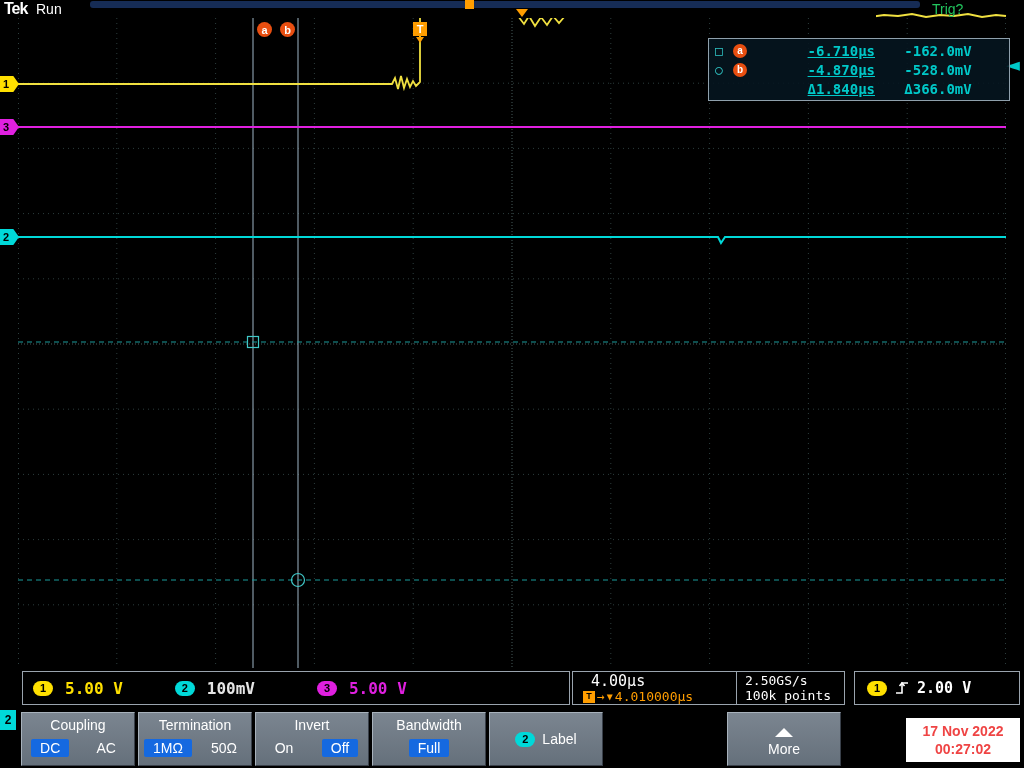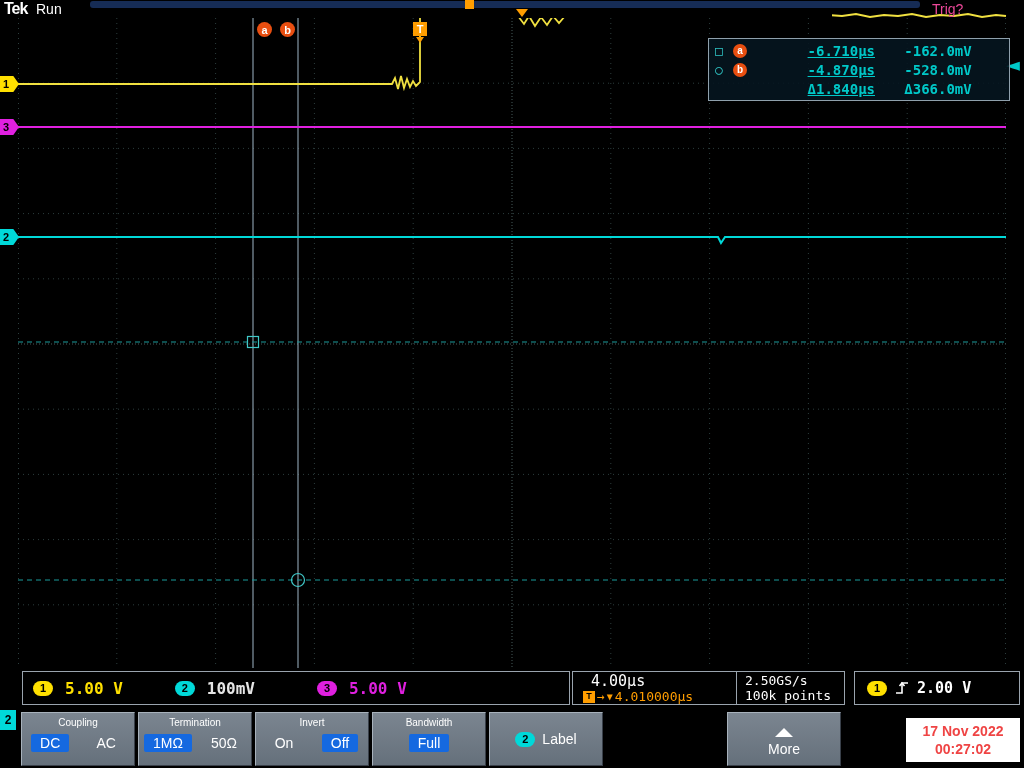--- a/index.html
+++ b/index.html
@@ -1,24 +1,24 @@
 <!DOCTYPE html>
 <html><head>
 <meta charset="utf-8">
 <style>
   html,body{margin:0;padding:0;background:#000;}
   .stage{position:relative;width:1024px;height:768px;background:#000;overflow:hidden;
          font-family:"DejaVu Sans Mono", monospace;}
   
-  .topbar{position:absolute;left:0;top:0;width:832px;height:18px;background:#000;z-index:6;}
+  .topbar{position:absolute;left:0;top:0;width:832px;height:18px;background:#000;z-index:6;padding-left:44px;}
   .tek-logo{position:absolute;left:4px;top:0;color:#fff;font-family:"Liberation Sans",sans-serif;
             font-weight:bold;font-size:16px;letter-spacing:-1px;}
   .run-status{position:absolute;left:36px;top:1px;color:#fff;font-family:"Liberation Sans",sans-serif;
             font-size:14px;}
-  .trig-status{position:absolute;left:932px;top:1px;color:#ec4899;font-family:"Liberation Sans",sans-serif;
+  .trig-status{position:absolute;left:932px;top:1px;color:#22c55e;font-family:"Liberation Sans",sans-serif;
             font-size:14px;z-index:7;}
   .record-bar{position:absolute;left:90px;top:1px;width:830px;height:7px;background:#162c55;
             border-radius:3px;}
   .rec-trig-marker{position:absolute;left:375px;top:-1px;width:9px;height:9px;background:#ff9d00;}
   .expand-arrow{position:absolute;left:516px;top:9px;width:0;height:0;z-index:7;
             border-left:6px solid transparent;border-right:6px solid transparent;
             border-top:8px solid #ff9d00;}
   
   .scope{position:absolute;left:18px;top:18px;width:988px;height:652px;z-index:1;}
   .scope svg{overflow:visible;display:block;}
@@ -79,21 +79,21 @@
   .corner-badge{position:absolute;left:0;top:0;width:16px;height:20px;background:#00d9d9;color:#000;
       font-family:"Liberation Sans",sans-serif;font-weight:bold;font-size:12px;
       display:flex;align-items:center;justify-content:center;}
   .mbtn{position:absolute;top:2px;height:54px;width:114px;box-sizing:border-box;
       background:linear-gradient(#7b8590,#65707b);
       border-top:1px solid #a8b2bc;border-left:1px solid #a8b2bc;
       border-right:1px solid #39404a;border-bottom:1px solid #39404a;
       color:#fff;font-family:"Liberation Sans",sans-serif;font-size:14px;
       display:flex;flex-direction:column;align-items:center;justify-content:flex-start;
       padding-top:4px;cursor:default;}
-  .mbtn .title{font-size:10px;}
+  .mbtn .title{font-size:14px;}
   .opts{display:flex;align-items:center;justify-content:space-around;width:100%;margin-top:6px;}
   .opt{padding:1px 9px;border-radius:2px;}
   .opt.sel{background:#1569e0;}
   .mbtn.center-content{justify-content:center;padding-top:0;}
   .label-row{display:flex;align-items:center;gap:7px;}
   .more-tri{width:0;height:0;border-left:9px solid transparent;border-right:9px solid transparent;
       border-bottom:9px solid #fff;margin:6px 0 4px 0;}
   .datetime{position:absolute;left:906px;top:8px;width:114px;height:44px;background:#fff;color:#ef4444;
       font-family:"Liberation Sans",sans-serif;font-size:14px;font-weight:bold;
       display:flex;flex-direction:column;align-items:center;justify-content:center;line-height:18px;}

